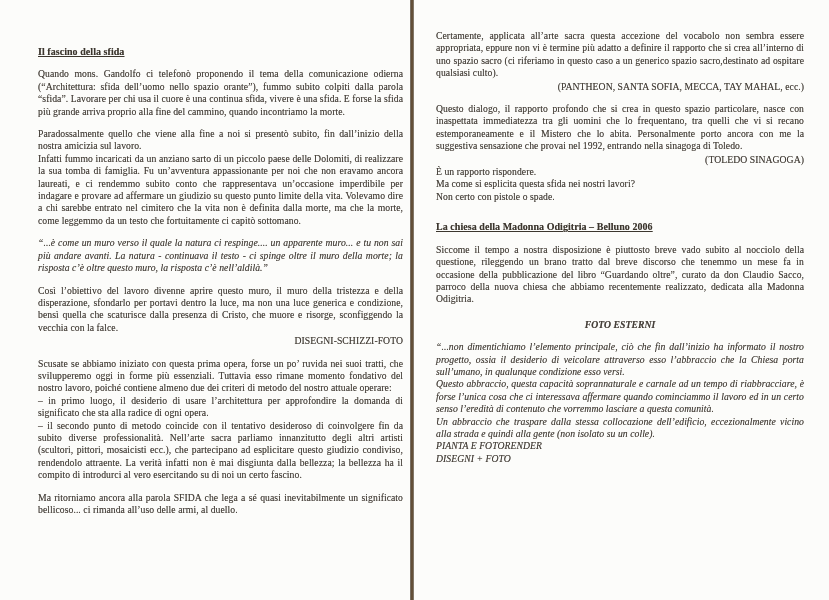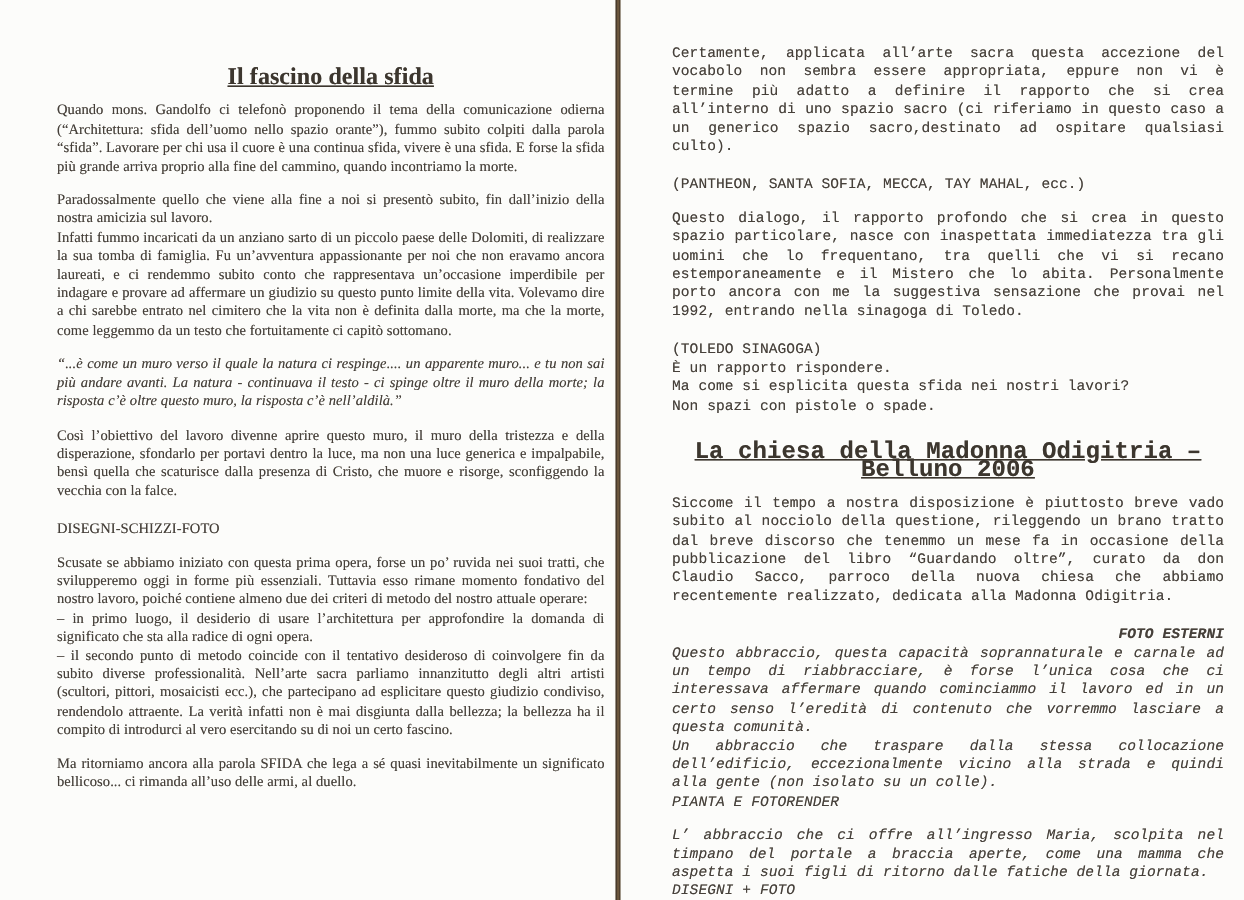--- a/index.html
+++ b/index.html
@@ -17,21 +17,21 @@
     width: 829px;
     height: 600px;
     font-family: "Liberation Serif", serif;
     color: #46403a;
     background: #fcfcfa;
   }
   .page {
     position: absolute;
   }
   .page-left  { left: 38px;  top: 33px; width: 365px; }
-  .page-right { left: 448px; top: 30px; width: 368px; font-family: Liberation Mono, monospace; }
+  .page-right { left: 436px; top: 30px; width: 368px; }
   .spine {
     position: absolute;
     left: 410px;
     top: 0;
     width: 4px;
     height: 600px;
     background: linear-gradient(to right, #d8d2c6 0%, #3e3226 20%, #7a6244 50%, #463828 80%, #e2ddd2 100%);
   }
   .blk {
     font-size: 9.7px;
@@ -39,67 +39,67 @@
     text-align: justify;
     margin: 10px 0 0 0;
     letter-spacing: 0.05px;
     text-shadow: 0 0 0.4px rgba(70, 64, 57, 0.55);
   }
   .first { margin-top: 0; }
   .tight { margin-top: 0; }
   .h {
     font-weight: bold;
     text-decoration: underline;
-    text-align: center;
+    text-align: left;
     margin-top: 13px;
     color: #3c362e;
-    font-size: 16px;
+    font-size: 10px;
   }
   .mt-lg { margin-top: 18px; }
-  .lbl { text-align: left; margin-top: 13px; }
+  .lbl { text-align: right; margin-top: 1px; }
   .lbl-bi {
-    text-align: right;
+    text-align: center;
     margin-top: 13px;
     font-weight: bold;
     font-style: italic;
   }
   .q { font-style: italic; }
 </style>
 </head>
 <body>
 
 <div class="scan">
 
   <div class="page page-left">
     <div class="blk h first">Il fascino della sfida</div>
     <div class="blk">Quando mons. Gandolfo ci telefonò proponendo il tema della comunicazione odierna (“Architettura: sfida dell’uomo nello spazio orante”), fummo subito colpiti dalla parola “sfida”. Lavorare per chi usa il cuore è una continua sfida, vivere è una sfida. E forse la sfida più grande arriva proprio alla fine del cammino, quando incontriamo la morte.</div>
     <div class="blk">Paradossalmente quello che viene alla fine a noi si presentò subito, fin dall’inizio della nostra amicizia sul lavoro.</div>
     <div class="blk tight">Infatti fummo incaricati da un anziano sarto di un piccolo paese delle Dolomiti, di realizzare la sua tomba di famiglia. Fu un’avventura appassionante per noi che non eravamo ancora laureati, e ci rendemmo subito conto che rappresentava un’occasione imperdibile per indagare e provare ad affermare un giudizio su questo punto limite della vita. Volevamo dire a chi sarebbe entrato nel cimitero che la vita non è definita dalla morte, ma che la morte, come leggemmo da un testo che fortuitamente ci capitò sottomano.</div>
     <div class="blk q">“...è come un muro verso il quale la natura ci respinge.... un apparente muro... e tu non sai più andare avanti. La natura - continuava il testo - ci spinge oltre il muro della morte; la risposta c’è oltre questo muro, la risposta c’è nell’aldilà.”</div>
-    <div class="blk">Così l’obiettivo del lavoro divenne aprire questo muro, il muro della tristezza e della disperazione, sfondarlo per portavi dentro la luce, ma non una luce generica e impalpabile, bensì quella che scaturisce dalla presenza di Cristo, che muore e risorge, sconfiggendo la vecchia con la falce.</div>
+    <div class="blk">Così l’obiettivo del lavoro divenne aprire questo muro, il muro della tristezza e della disperazione, sfondarlo per portavi dentro la luce, ma non una luce generica e condizione, bensì quella che scaturisce dalla presenza di Cristo, che muore e risorge, sconfiggendo la vecchia con la falce.</div>
     <div class="blk lbl">DISEGNI-SCHIZZI-FOTO</div>
     <div class="blk">Scusate se abbiamo iniziato con questa prima opera, forse un po’ ruvida nei suoi tratti, che svilupperemo oggi in forme più essenziali. Tuttavia esso rimane momento fondativo del nostro lavoro, poiché contiene almeno due dei criteri di metodo del nostro attuale operare:</div>
     <div class="blk tight">– in primo luogo, il desiderio di usare l’architettura per approfondire la domanda di significato che sta alla radice di ogni opera.</div>
     <div class="blk tight">– il secondo punto di metodo coincide con il tentativo desideroso di coinvolgere fin da subito diverse professionalità. Nell’arte sacra parliamo innanzitutto degli altri artisti (scultori, pittori, mosaicisti ecc.), che partecipano ad esplicitare questo giudizio condiviso, rendendolo attraente. La verità infatti non è mai disgiunta dalla bellezza; la bellezza ha il compito di introdurci al vero esercitando su di noi un certo fascino.</div>
     <div class="blk">Ma ritorniamo ancora alla parola SFIDA che lega a sé quasi inevitabilmente un significato bellicoso... ci rimanda all’uso delle armi, al duello.</div>
   </div>
 
   <div class="spine"></div>
 
   <div class="page page-right">
     <div class="blk first">Certamente, applicata all’arte sacra questa accezione del vocabolo non sembra essere appropriata, eppure non vi è termine più adatto a definire il rapporto che si crea all’interno di uno spazio sacro (ci riferiamo in questo caso a un generico spazio sacro,destinato ad ospitare qualsiasi culto).</div>
     <div class="blk lbl">(PANTHEON, SANTA SOFIA, MECCA, TAY MAHAL, ecc.)</div>
     <div class="blk">Questo dialogo, il rapporto profondo che si crea in questo spazio particolare, nasce con inaspettata immediatezza tra gli uomini che lo frequentano, tra quelli che vi si recano estemporaneamente e il Mistero che lo abita. Personalmente porto ancora con me la suggestiva sensazione che provai nel 1992, entrando nella sinagoga di Toledo.</div>
     <div class="blk tight lbl tight">(TOLEDO SINAGOGA)</div>
     <div class="blk tight">È un rapporto rispondere.</div>
     <div class="blk tight">Ma come si esplicita questa sfida nei nostri lavori?</div>
-    <div class="blk tight">Non spazi con pistole o spade.</div>
+    <div class="blk tight">Non certo con pistole o spade.</div>
     <div class="blk h mt-lg">La chiesa della Madonna Odigitria – Belluno 2006</div>
     <div class="blk">Siccome il tempo a nostra disposizione è piuttosto breve vado subito al nocciolo della questione, rileggendo un brano tratto dal breve discorso che tenemmo un mese fa in occasione della pubblicazione del libro “Guardando oltre”, curato da don Claudio Sacco, parroco della nuova chiesa che abbiamo recentemente realizzato, dedicata alla Madonna Odigitria.</div>
     <div class="blk lbl-bi">FOTO ESTERNI</div>
+    <div class="blk q">“...non dimentichiamo l’elemento principale, ciò che fin dall’inizio ha informato il nostro progetto, ossia il desiderio di veicolare attraverso esso l’abbraccio che la Chiesa porta sull’umano, in qualunque condizione esso versi.</div>
     <div class="blk q tight">Questo abbraccio, questa capacità soprannaturale e carnale ad un tempo di riabbracciare, è forse l’unica cosa che ci interessava affermare quando cominciammo il lavoro ed in un certo senso l’eredità di contenuto che vorremmo lasciare a questa comunità.</div>
     <div class="blk q tight">Un abbraccio che traspare dalla stessa collocazione dell’edificio, eccezionalmente vicino alla strada e quindi alla gente (non isolato su un colle).</div>
     <div class="blk q tight">PIANTA E FOTORENDER</div>
-    <div class="blk q">L’ abbraccio che ci offre all’ingresso Maria, scolpita nel timpano del portale a braccia aperte, come una mamma che aspetta i suoi figli di ritorno dalle fatiche della giornata.</div>
     <div class="blk q tight">DISEGNI + FOTO</div>
   </div>
 
 </div>
 
 </body></html>

